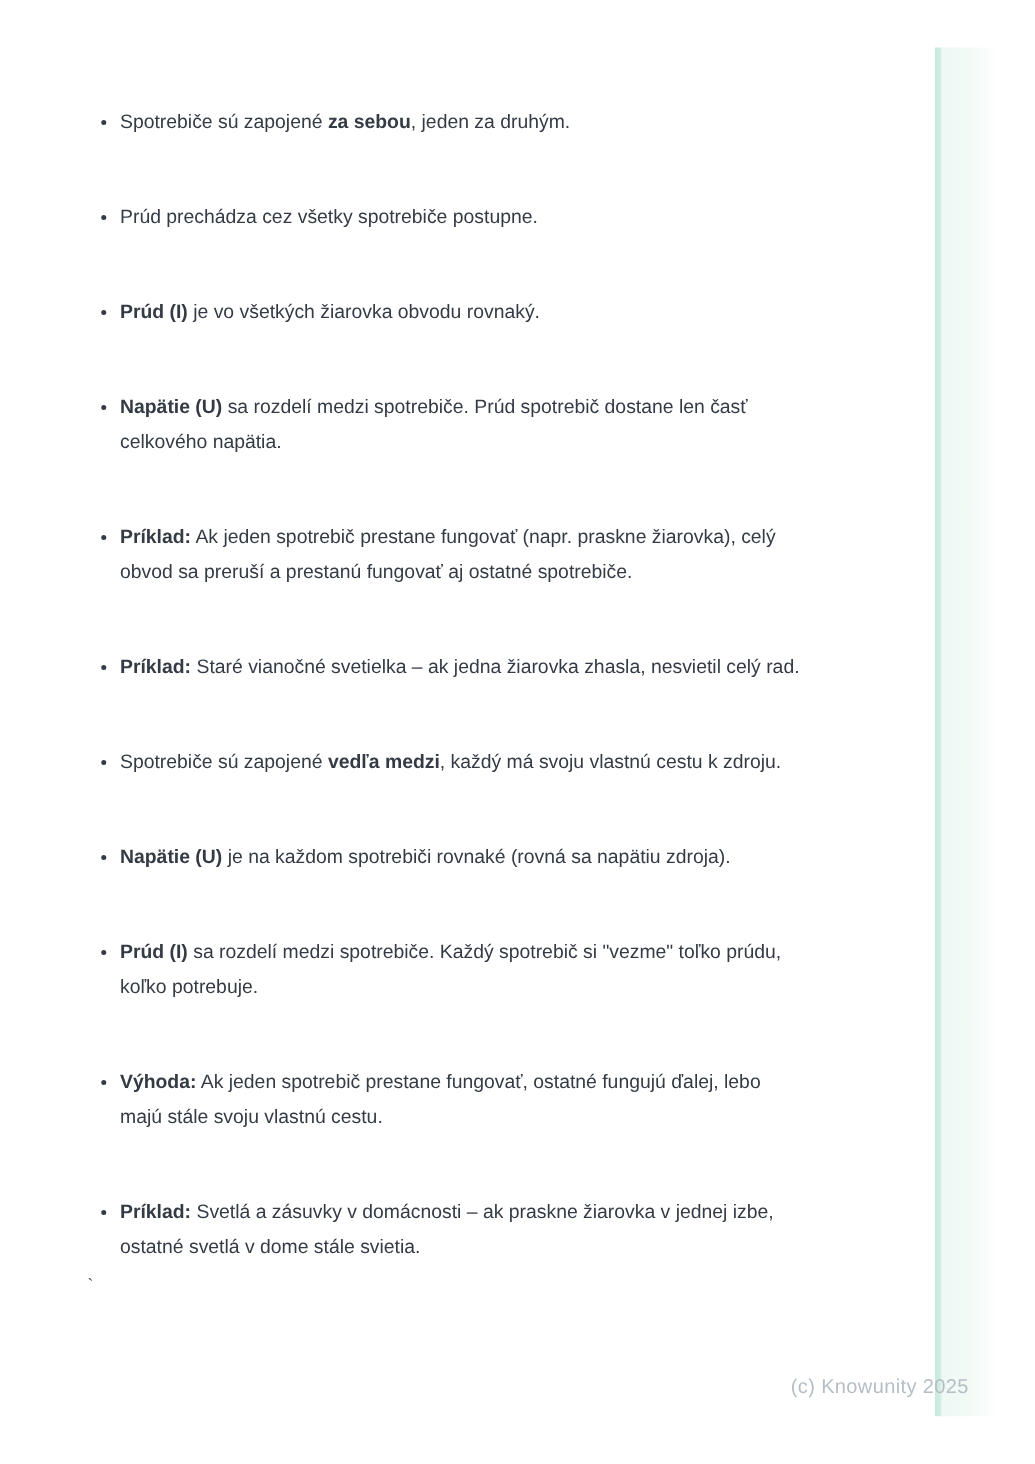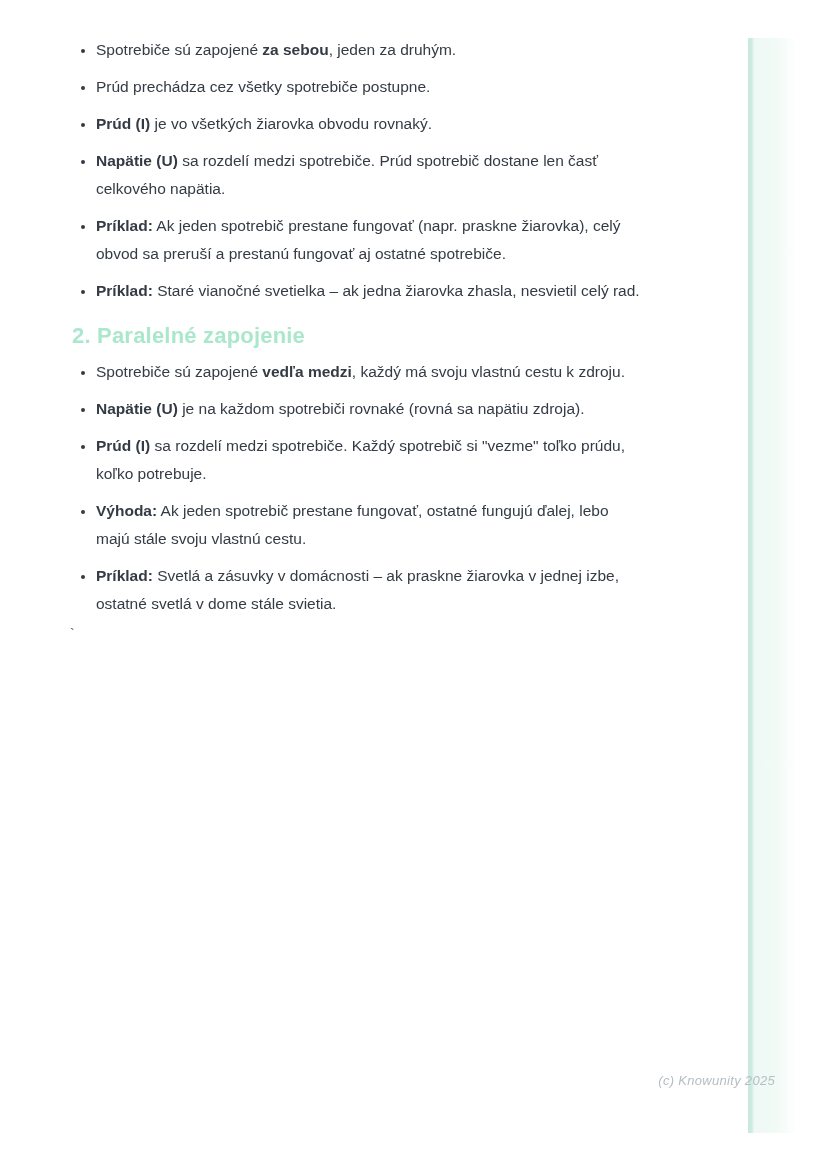--- a/index.html
+++ b/index.html
@@ -32,67 +32,66 @@
   }
   ul.bullets {
     list-style: disc;
     margin: 0;
     padding: 0 0 0 24px;
   }
   ul.bullets li {
     font-size: 15.5px;
     line-height: 28px;
     margin-bottom: 9px;
+    margin-top: 48px;
   }
   ul.bullets li::marker { color: #343b45; font-size: 13px; }
   ul.bullets b { font-weight: 700; }
   h2.section-heading {
     color: #abe7cd;
     font-size: 22px;
     line-height: 30px;
     font-weight: 700;
     margin: 16px 0 7px 0;
     letter-spacing: 0.2px;
   }
   .stray-char {
     font-size: 14px;
     color: #4a5158;
     margin: 6px 0 0 -2px;
     line-height: 14px;
   }
   .footer-credit {
     position: absolute;
-    top: 1073px;
+    top: 1101px;
     right: 53px;
-    font-size: 13px;
+    font-size: 16px;
     letter-spacing: 0.3px;
     color: #b5bec4;
     z-index: 2;
-    font-style: italic;
   }
 </style>
 </head>
 <body>
 
 <div class="page">
 
   <div class="side-strip"></div>
 
   <div class="content">
 
     <ul class="bullets">
       <li><span>Spotrebiče sú zapojené </span><b>za sebou</b><span>, jeden za druhým.</span></li>
       <li><span>Prúd prechádza cez všetky spotrebiče postupne.</span><b></b><span></span></li>
       <li><span></span><b>Prúd (I)</b><span> je vo všetkých žiarovka obvodu rovnaký.</span></li>
       <li><span></span><b>Napätie (U)</b><span> sa rozdelí medzi spotrebiče. Prúd spotrebič dostane len časť celkového napätia.</span></li>
       <li><span></span><b>Príklad:</b><span> Ak jeden spotrebič prestane fungovať (napr. praskne žiarovka), celý obvod sa preruší a prestanú fungovať aj ostatné spotrebiče.</span></li>
       <li><span></span><b>Príklad:</b><span> Staré vianočné svetielka – ak jedna žiarovka zhasla, nesvietil celý rad.</span></li>
     </ul>
 
-    <h2 class="section-heading">2. Paralelné zapojenie</h2>
 
     <ul class="bullets">
       <li><span>Spotrebiče sú zapojené </span><b>vedľa medzi</b><span>, každý má svoju vlastnú cestu k zdroju.</span></li>
       <li><span></span><b>Napätie (U)</b><span> je na každom spotrebiči rovnaké (rovná sa napätiu zdroja).</span></li>
       <li><span></span><b>Prúd (I)</b><span> sa rozdelí medzi spotrebiče. Každý spotrebič si "vezme" toľko prúdu, koľko potrebuje.</span></li>
       <li><span></span><b>Výhoda:</b><span> Ak jeden spotrebič prestane fungovať, ostatné fungujú ďalej, lebo majú stále svoju vlastnú cestu.</span></li>
       <li><span></span><b>Príklad:</b><span> Svetlá a zásuvky v domácnosti – ak praskne žiarovka v jednej izbe, ostatné svetlá v dome stále svietia.</span></li>
     </ul>
 
     <p class="stray-char">`</p>

